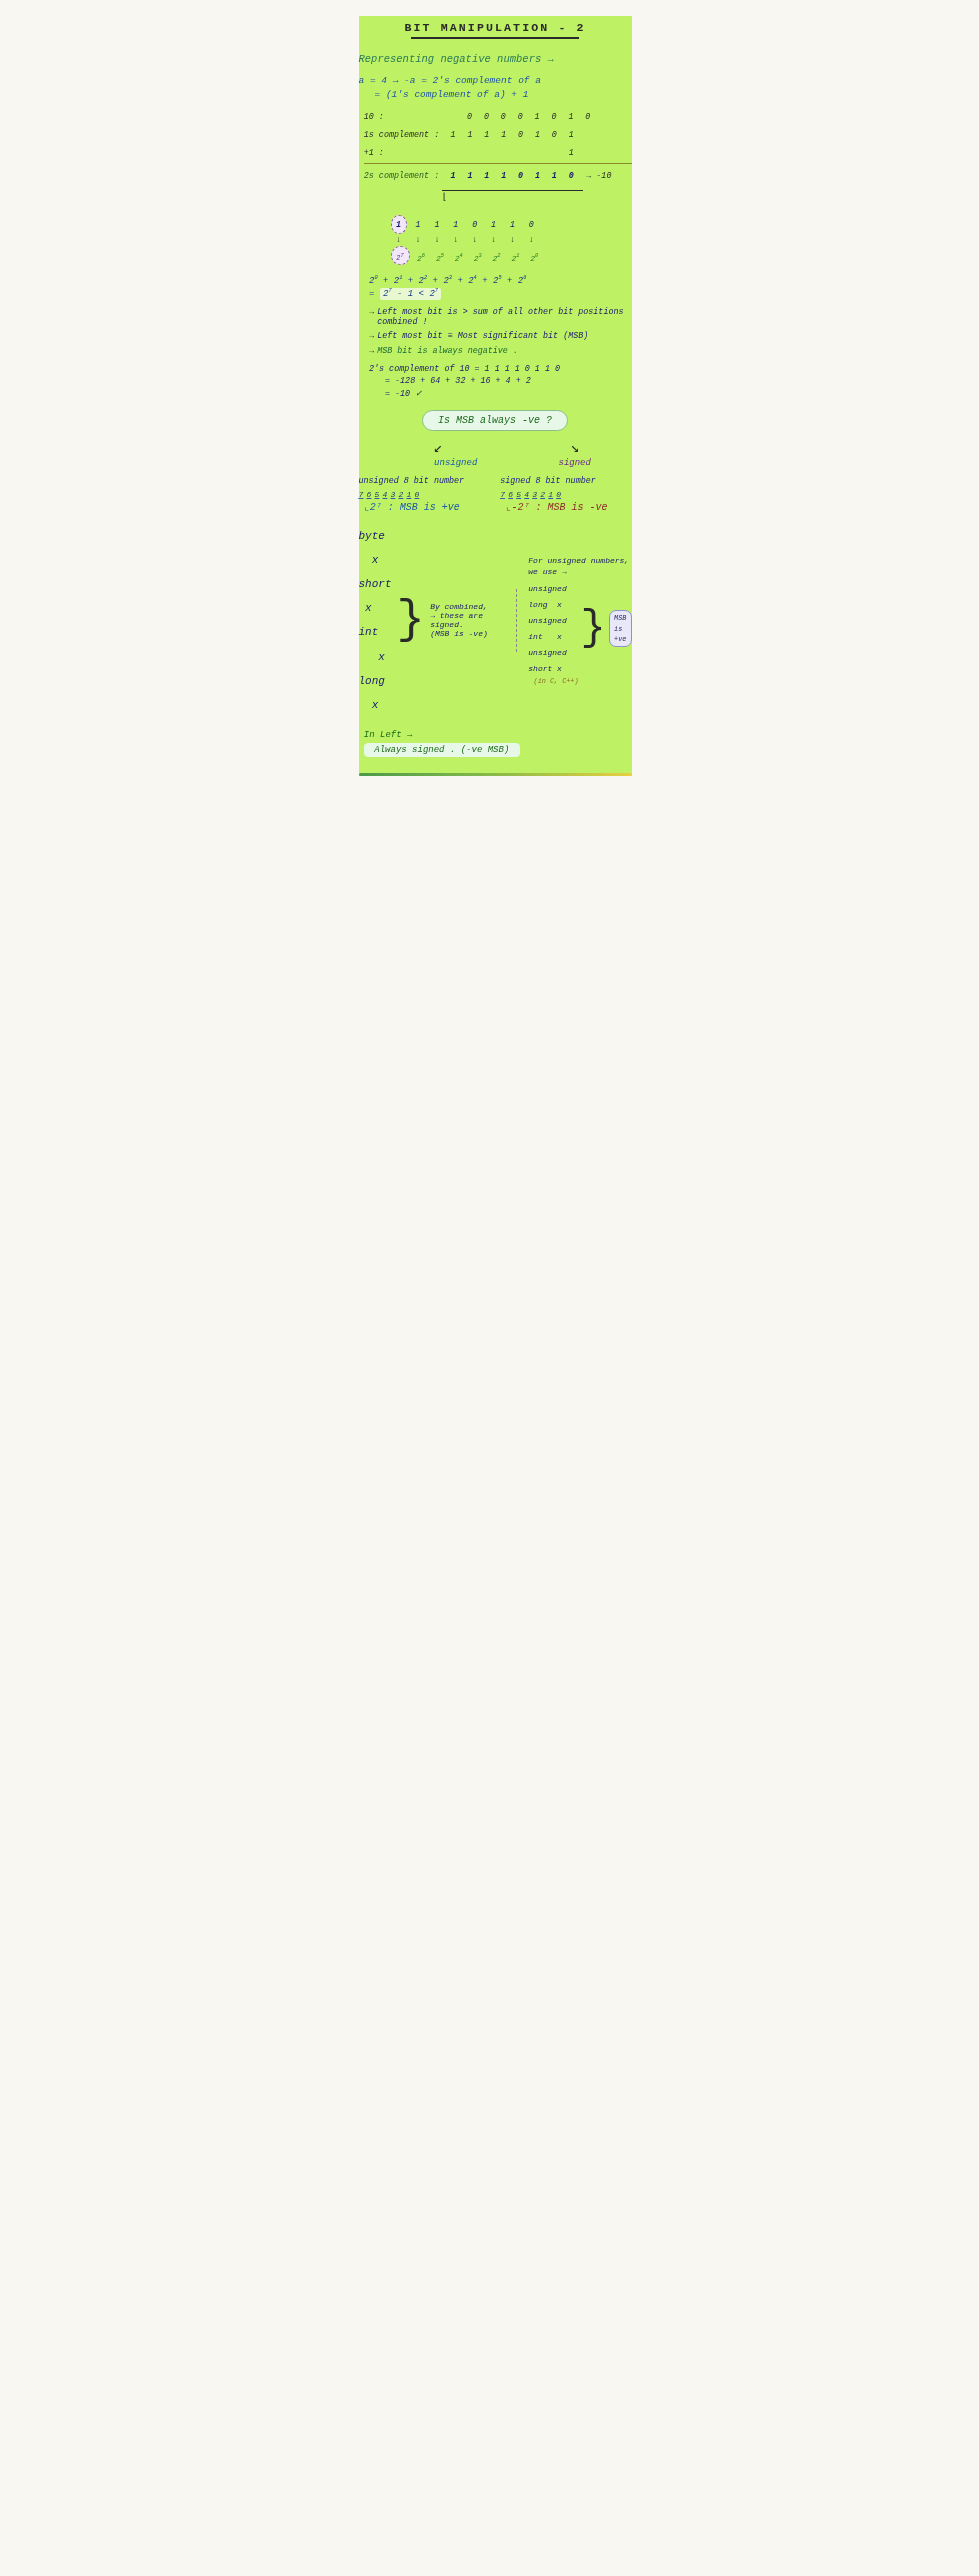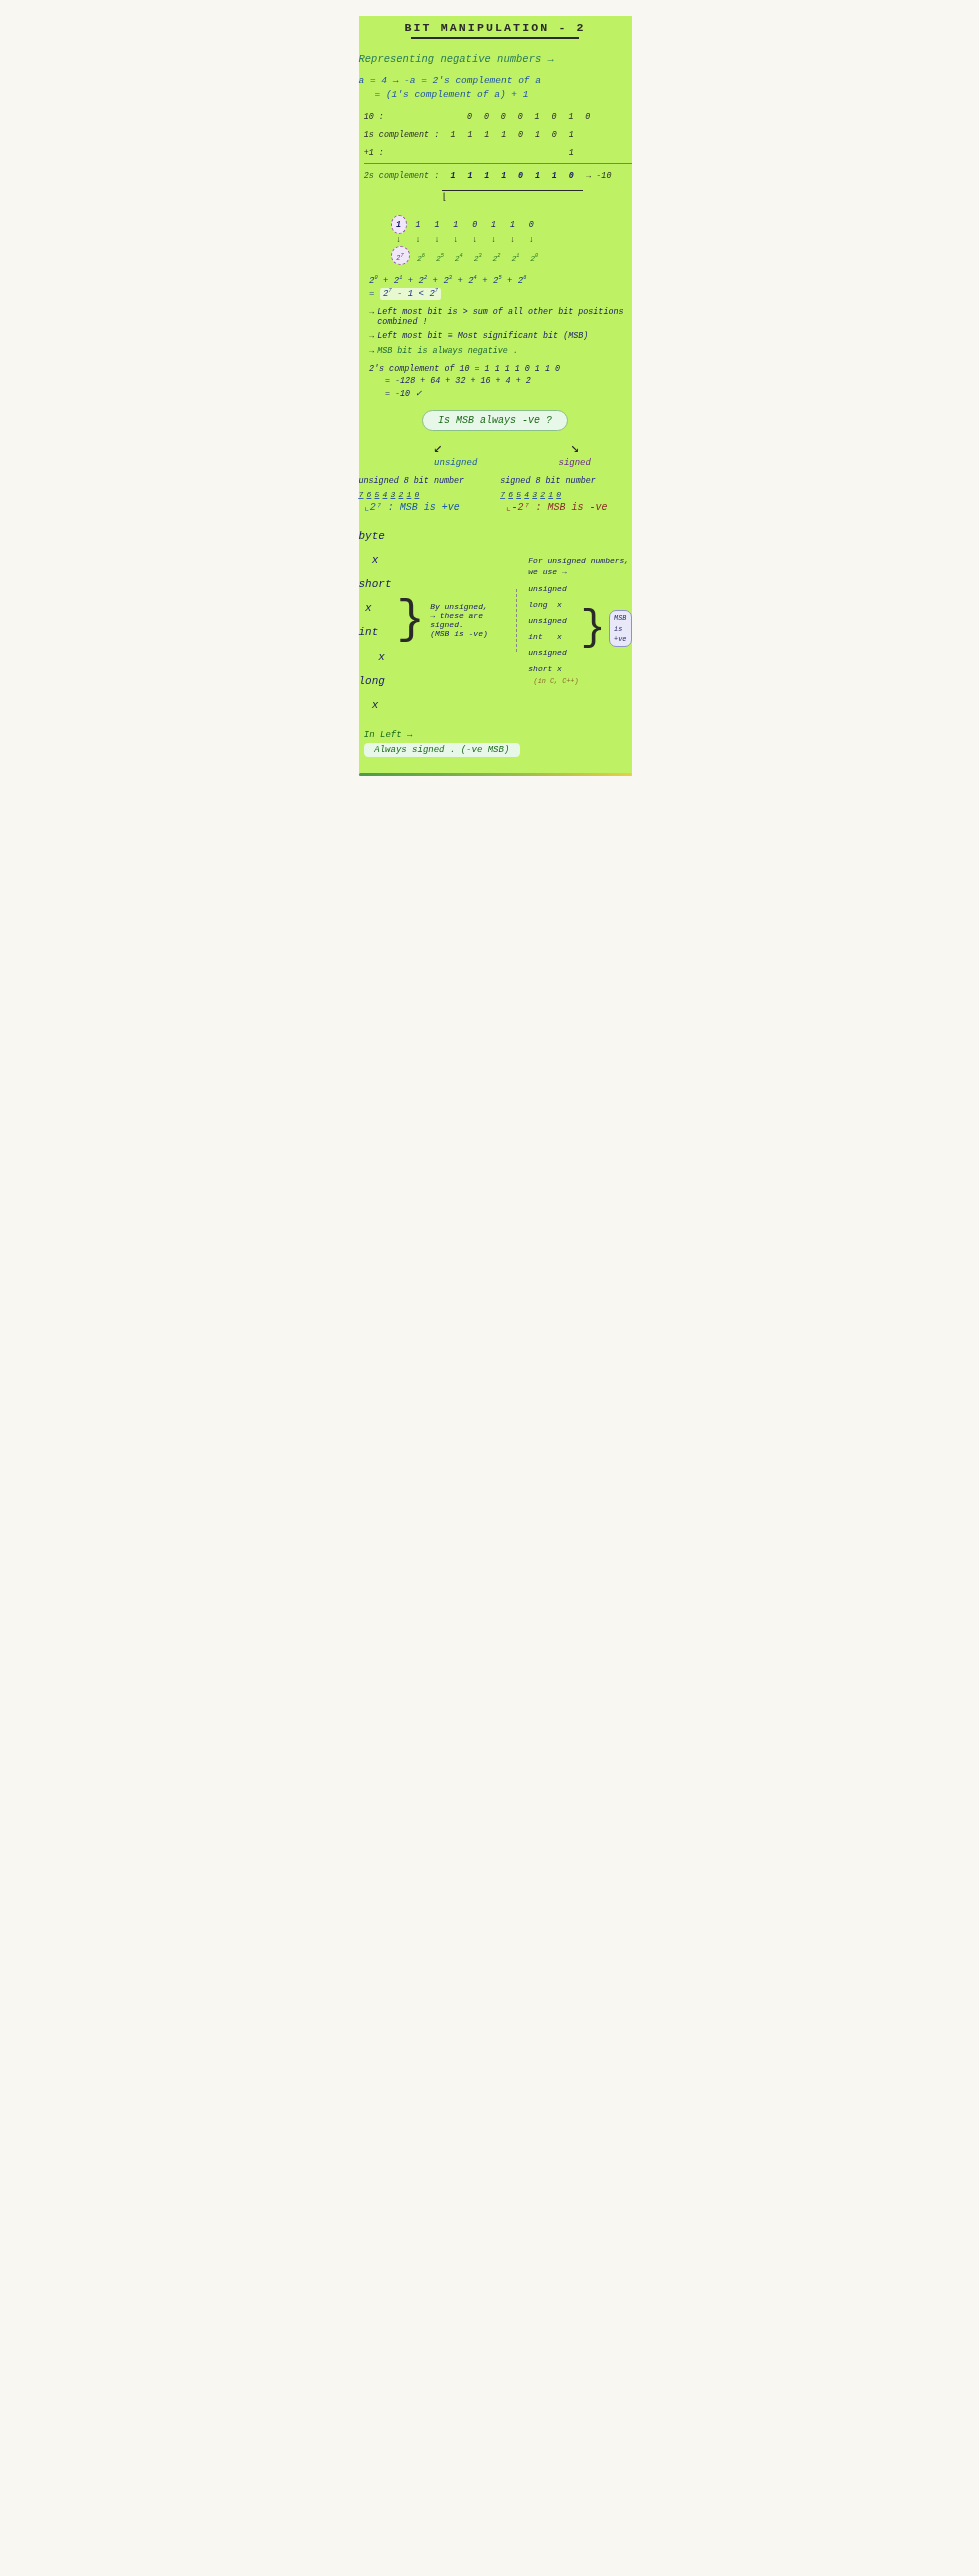--- a/index.html
+++ b/index.html
@@ -583,21 +583,21 @@
       <div class="type-list" style="font-size:11px; font-style:italic; color:#1a1a6a; line-height:2.2;">
         <div>byte &nbsp; x</div>
         <div>short &nbsp;x</div>
         <div>int &nbsp;&nbsp;&nbsp;x</div>
         <div>long &nbsp;&nbsp;x</div>
       </div>
       <div style="font-size:47px; line-height:0.9; color:#2a2a2a; margin-left:3.2px;">}</div>
     </div>
 
     <div style="font-size:8px; font-style:italic; color:#1a1a6a; text-align:left; min-width:74px;">
-      <div>By unsigned,</div>
+      <div>By combined,</div>
       <div>→ these are signed.</div>
       <div>(MSB is -ve)</div>
     </div>
 
     <div style="border-left: 0.8px dashed #888; height: 63px; margin: 0 6.3px;"></div>
 
     <div style="display:flex; align-items:center; gap:4.2px;">
       <div>
         <div style="font-size:8px; font-style:italic; color:#1a1a6a; margin-bottom:2.1px;">For unsigned numbers,</div>
         <div style="font-size:8px; font-style:italic; color:#1a1a6a; margin-bottom:4.2px;">we use →</div>

